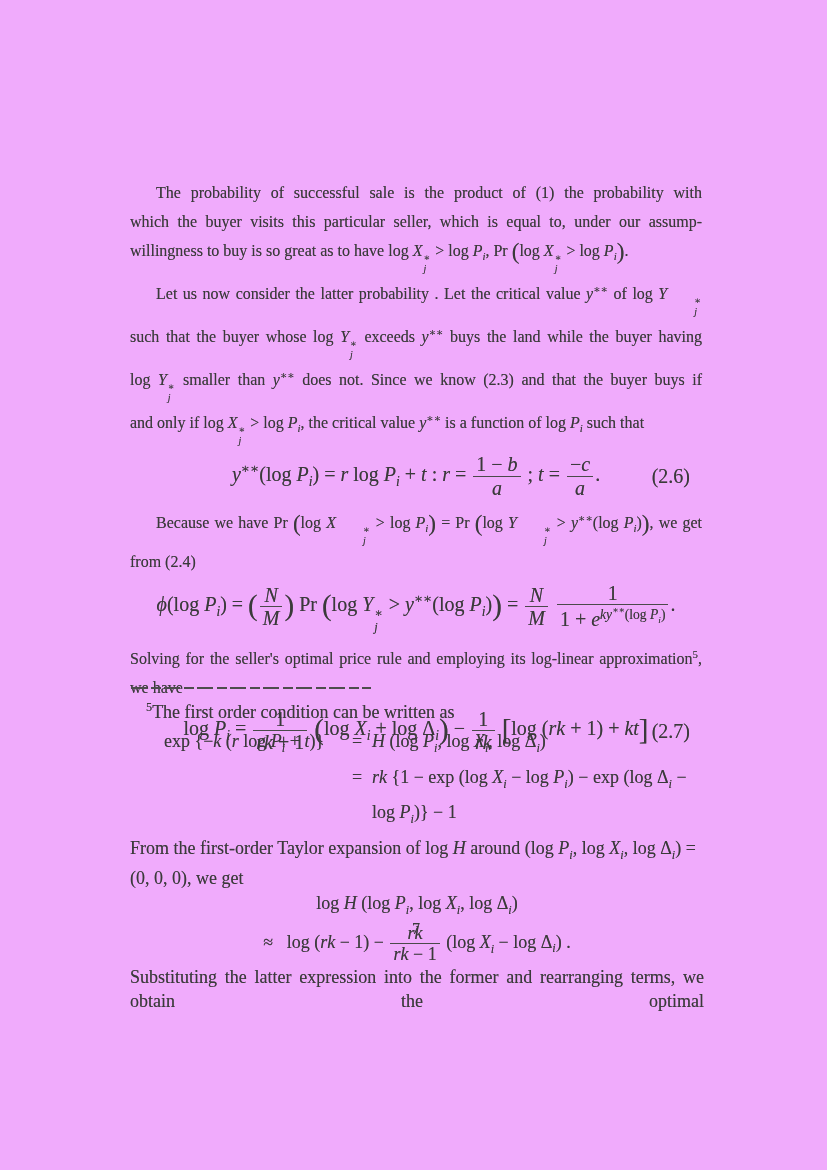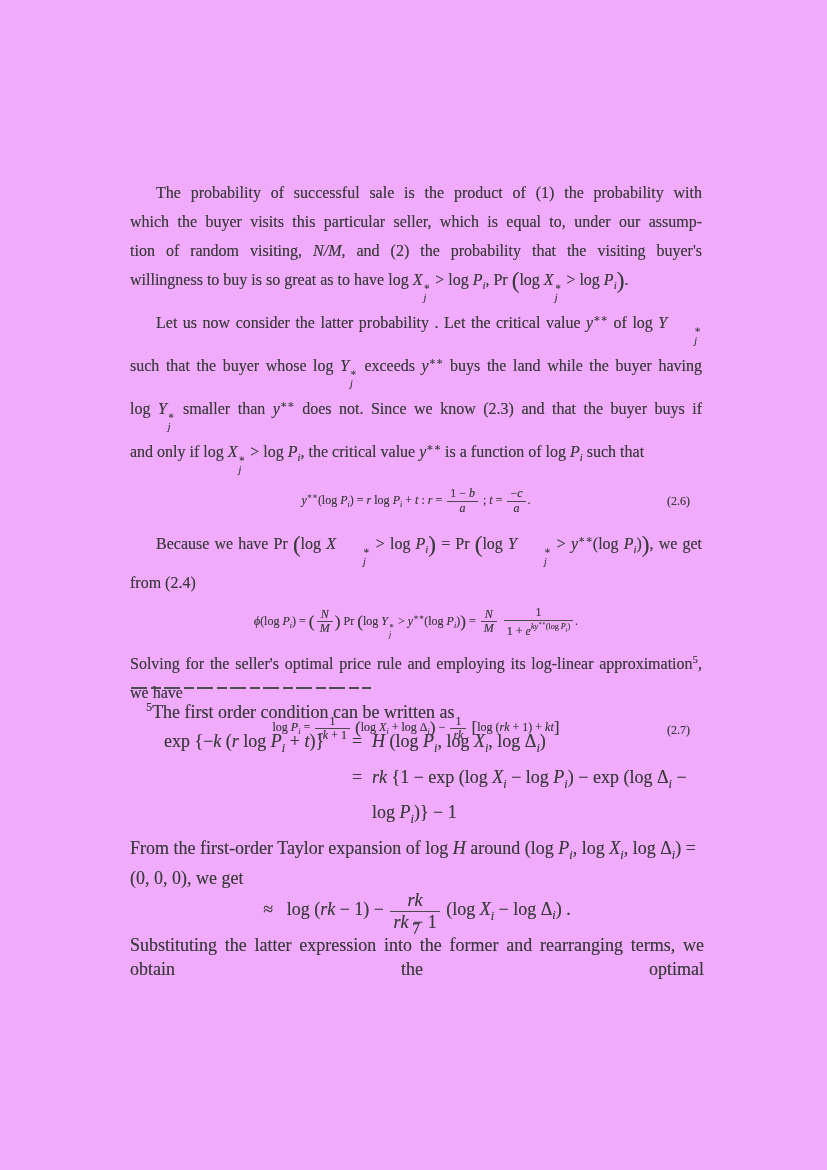--- a/index.html
+++ b/index.html
@@ -12,21 +12,21 @@
   }
   .body-text { position:absolute; top:178px; left:130px; width:572px; font-size:16px; line-height:29px; }
   .ln { white-space:normal; }
   .jst { text-align:justify; text-align-last:justify; }
   .ind { text-indent:26px; }
   i { font-style:italic; }
   sup { font-size:0.68em; }
   sub { font-size:0.68em; }
   .ss { display:inline-flex; flex-direction:column; align-items:flex-start; font-size:0.62em; line-height:1.1; vertical-align:-0.5em; margin:0 1px 0 1px; }
   .bigp { font-size:1.45em; vertical-align:-0.13em; font-weight:300; }
-  .eq { position:relative; text-align:center; margin:6px 0 5px 0; font-size:12px; }
+  .eq { position:relative; text-align:center; margin:6px 0 5px 0; font-size:20px; }
   .eqtag { position:absolute; right:12px; top:50%; transform:translateY(-50%); }
   .frac { display:inline-block; vertical-align:middle; text-align:center; line-height:1.12; margin:0 2px; }
   .frac .num { display:block; padding:0 3px; }
   .frac .den { display:block; border-top:1px solid #4a4a4a; padding:0 3px; }
   .footrule {
     position:absolute; top:687px; left:131px; width:240px; height:2px;
     background:repeating-linear-gradient(90deg,#4d4d4d 0 16px, rgba(77,77,77,0) 16px 20px, #4d4d4d 20px 30px, rgba(77,77,77,0) 30px 33px);
   }
   .footnote { position:absolute; top:695px; left:130px; width:574px; font-size:18px; line-height:24px; }
   .fn-ind { text-indent:16px; }
@@ -41,21 +41,20 @@
 </head>
 <body>
 
 <div class="page">
 
   <div class="body-text">
 
     <div class="para">
       <div class="ln jst ind">The probability of successful sale is the product of (1) the probability with</div>
       <div class="ln jst">which the buyer visits this particular seller, which is equal to, under our assump-</div>
-      <div class="ln jst">tion of random visiting, <i>N/M</i>, and (2) the probability that the visiting buyer's</div>
       <div class="ln">willingness to buy is so great as to have log <i>X</i><span class="ss">
             <span>∗</span>
             <span><i>j</i></span>
           </span> &gt; log <i>P<sub>i</sub></i>, Pr <span class="bigp">(</span>log <i>X</i><span class="ss">
             <span>∗</span>
             <span><i>j</i></span>
           </span> &gt; log <i>P<sub>i</sub></i><span class="bigp">)</span>.</div>
     </div>
 
     <div class="para">
@@ -126,20 +125,21 @@
       <div class="fnrow">
         <span class="fleft"></span>
         <span class="frel">=</span>
         <span class="fright"><i>rk</i> {1 − exp (log <i>X<sub>i</sub></i> − log <i>P<sub>i</sub></i>) − exp (log Δ<sub><i>i</i></sub> − log <i>P<sub>i</sub></i>)} − 1</span>
       </div>
     </div>
 
     <div class="ln">From the first-order Taylor expansion of log <i>H</i> around (log <i>P<sub>i</sub></i>, log <i>X<sub>i</sub></i>, log Δ<sub><i>i</i></sub>) = (0, 0, 0), we get</div>
 
     <div class="fncenter">
+      <div class="row1">log <i>H</i> (log <i>P<sub>i</sub></i>, log <i>X<sub>i</sub></i>, log Δ<sub><i>i</i></sub>)</div>
       <div class="row2">≈&nbsp;&nbsp; log (<i>rk</i> − 1) − <span class="frac"><span class="num"><i>rk</i></span><span class="den"><i>rk</i> − 1</span></span> (log <i>X<sub>i</sub></i> − log Δ<sub><i>i</i></sub>) .</div>
     </div>
 
     <div class="ln jst">Substituting the latter expression into the former and rearranging terms, we obtain the optimal</div>
   </div>
 
   <div class="pageno">7</div>
 
 </div>
 

